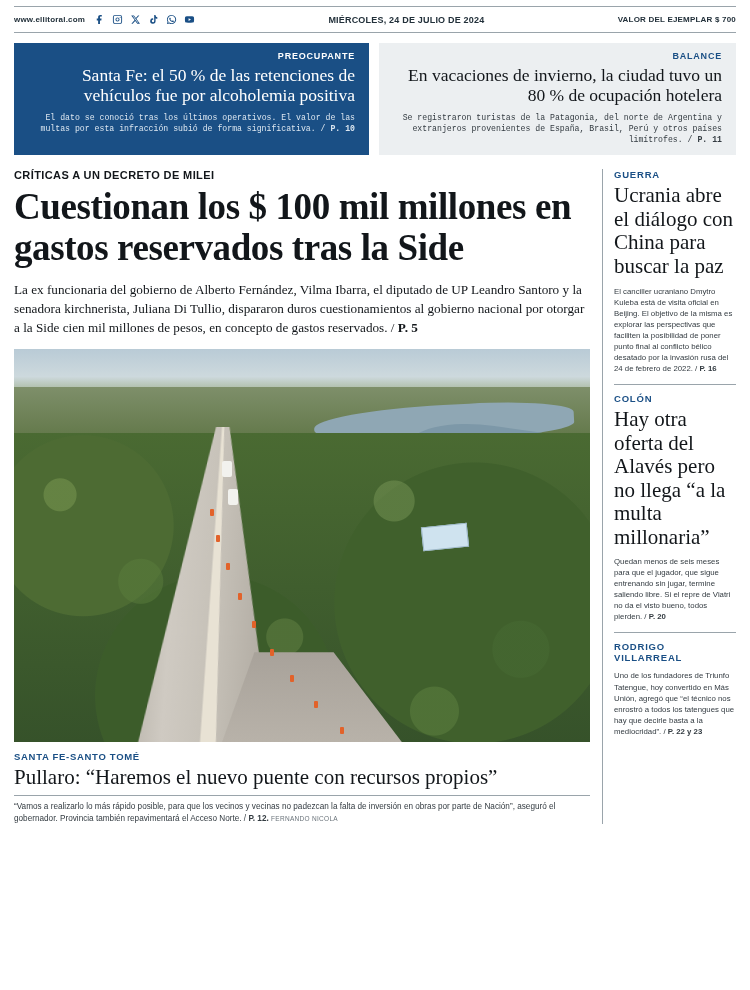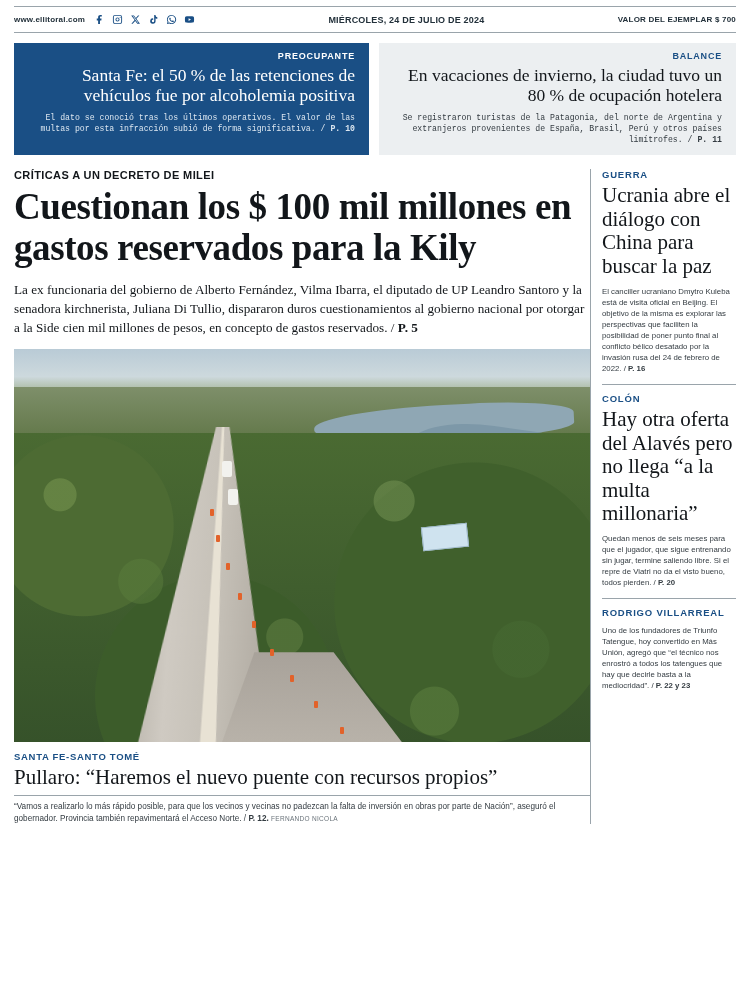--- a/index.html
+++ b/index.html
@@ -133,20 +133,21 @@
     line-height: 1.35;
     margin-top: 7px;
   }
   .teaser-blue .teaser-sub { color: #dbe6f0; }
   .teaser-gray .teaser-sub { color: #333b41; }
   .pg { font-weight: bold; }
 
   
   .body-grid {
     display: flex;
+    gap: 12px;
     margin-top: 14px;
   }
   .main-col { width: 576px; flex: 0 0 576px; }
   .side-col { flex: 1; border-left: 1px solid #9aa4ab; padding-left: 11px; }
 
   .overline {
     font-family: "Liberation Sans", sans-serif;
     font-size: 11px;
     font-weight: bold;
     letter-spacing: 0.4px;
@@ -364,21 +365,21 @@
         <span>Se registraron turistas de la Patagonia, del norte de Argentina y extranjeros provenientes de España, Brasil, Perú y otros países limítrofes. /</span>
         <span class="pg">P. 11</span>
       </div>
     </div>
   </div>
 
   <div class="body-grid">
 
     <div class="main-col">
       <div class="overline">CRÍTICAS A UN DECRETO DE MILEI</div>
-      <h1 class="lead-head">Cuestionan los $ 100 mil millones en gastos reservados para la Kily</h1>
+      <h1 class="lead-head">Cuestionan los $ 100 mil millones en gastos reservados tras la Side</h1>
       <div class="lead-sub">
         <span>La ex funcionaria del gobierno de Alberto Fernández, Vilma Ibarra, el diputado de UP Leandro Santoro y la senadora kirchnerista, Juliana Di Tullio, dispararon duros cuestionamientos al gobierno nacional por otorgar a la Side cien mil millones de pesos, en concepto de gastos reservados. /</span>
         <b>P. 5</b>
       </div>
 
       <div class="photo">
         <div class="sky"></div>
         <div class="veg-far"></div>
         <div class="water1"></div>
         <div class="water2"></div>

